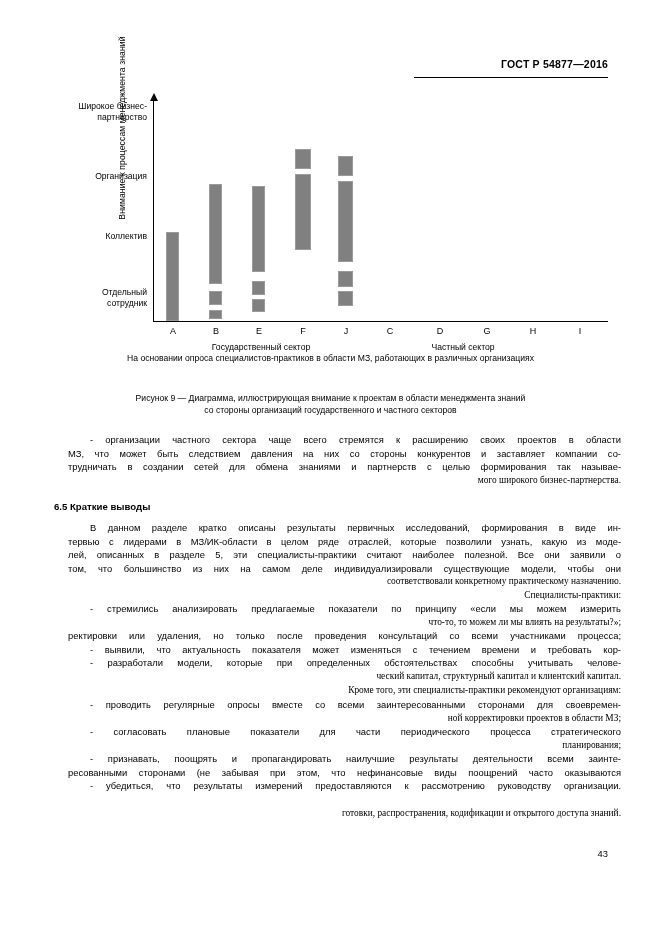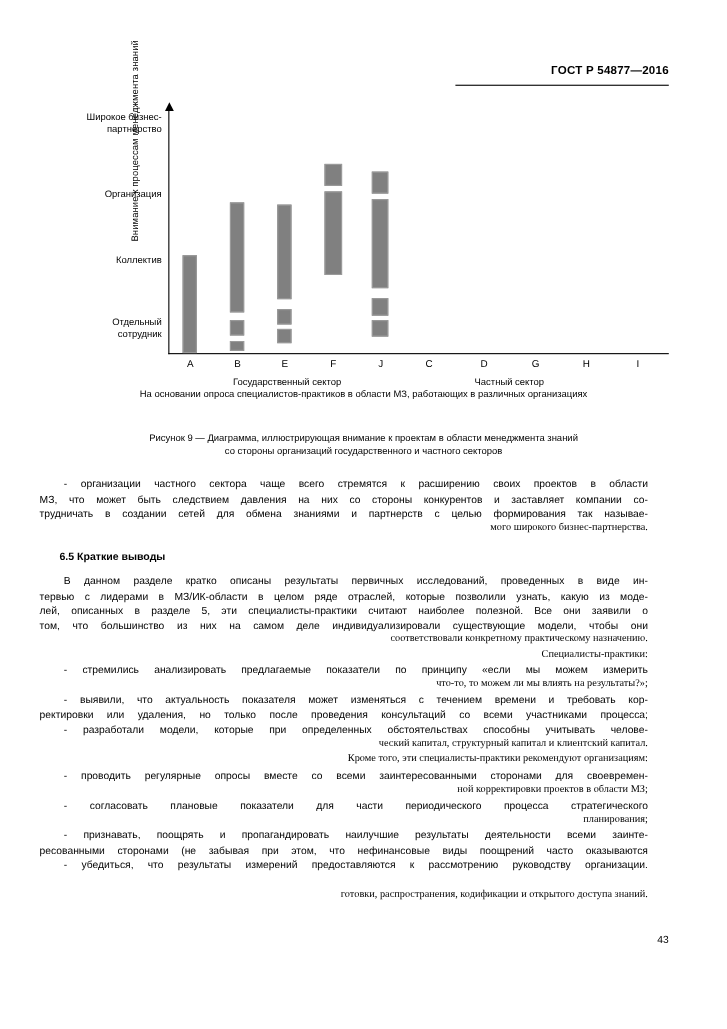--- a/index.html
+++ b/index.html
@@ -140,21 +140,21 @@
     top: 393px;
     width: 555px;
     text-align: center;
     font-size: 8.6px;
     line-height: 11.5px;
   }
 
   
   .body-block {
     position: absolute;
-    left: 36px;
+    left: 68px;
     width: 553px;
     font-size: 9.4px;
     line-height: 13.55px;
   }
   .just-line {
     text-align: justify;
     text-align-last: justify;
     white-space: nowrap;
   }
   .plain-line {
@@ -242,36 +242,36 @@
 <div class="body-block" style="top:433px;">
   <div class="just-line indent">- организации частного сектора чаще всего стремятся к расширению своих проектов в области</div>
   <div class="just-line">МЗ, что может быть следствием давления на них со стороны конкурентов и заставляет компании со-</div>
   <div class="just-line">трудничать в создании сетей для обмена знаниями и партнерств с целью формирования так называе-</div>
   <div class="plain-line">мого широкого бизнес-партнерства.</div>
 </div>
 
 <div class="section-head" style="top:501px;">6.5  Краткие выводы</div>
 
 <div class="body-block" style="top:521px;">
-  <div class="just-line indent">В данном разделе кратко описаны результаты первичных исследований, проведенных в виде ин-</div>
+  <div class="just-line indent">В данном разделе кратко описаны результаты первичных исследований, формирования в виде ин-</div>
   <div class="just-line">тервью с лидерами в МЗ/ИК-области в целом ряде отраслей, которые позволили узнать, какую из моде-</div>
   <div class="just-line">лей, описанных в разделе 5, эти специалисты-практики считают наиболее полезной. Все они заявили о</div>
   <div class="just-line">том, что большинство из них на самом деле индивидуализировали существующие модели, чтобы они</div>
   <div class="plain-line">соответствовали конкретному практическому назначению.</div>
 </div>
 
 <div class="body-block" style="top:589px;">
   <div class="plain-line indent">Специалисты-практики:</div>
 </div>
 
 <div class="body-block" style="top:602px;">
   <div class="just-line indent">- стремились анализировать предлагаемые показатели по принципу «если мы можем измерить</div>
   <div class="plain-line">что-то, то можем ли мы влиять на результаты?»;</div>
+  <div class="just-line">ректировки или удаления, но только после проведения консультаций со всеми участниками процесса;</div>
   <div class="just-line indent">- выявили, что актуальность показателя может изменяться с течением времени и требовать кор-</div>
-  <div class="just-line">ректировки или удаления, но только после проведения консультаций со всеми участниками процесса;</div>
   <div class="just-line indent">- разработали модели, которые при определенных обстоятельствах способны учитывать челове-</div>
   <div class="plain-line">ческий капитал, структурный капитал и клиентский капитал.</div>
 </div>
 
 <div class="body-block" style="top:684px;">
   <div class="plain-line indent">Кроме того, эти специалисты-практики рекомендуют организациям:</div>
 </div>
 
 <div class="body-block" style="top:698px;">
   <div class="just-line indent">- проводить регулярные опросы вместе со всеми заинтересованными сторонами для своевремен-</div>

